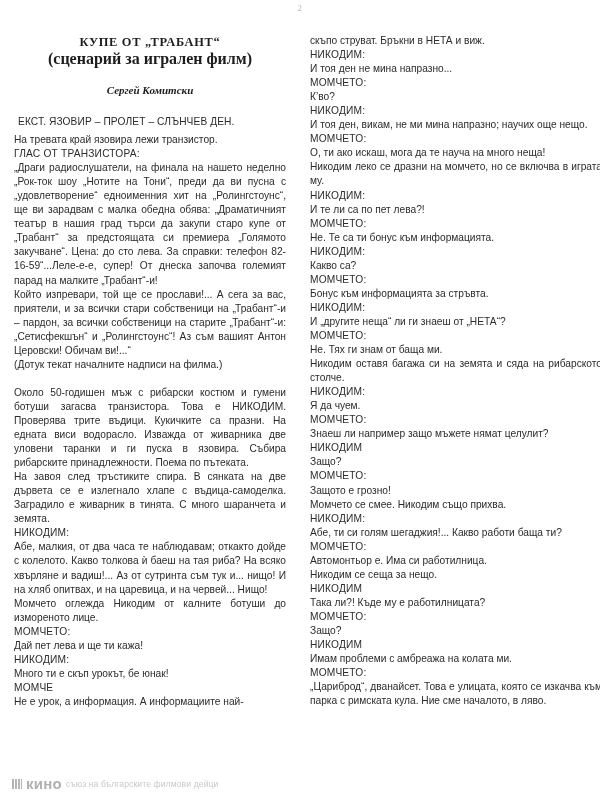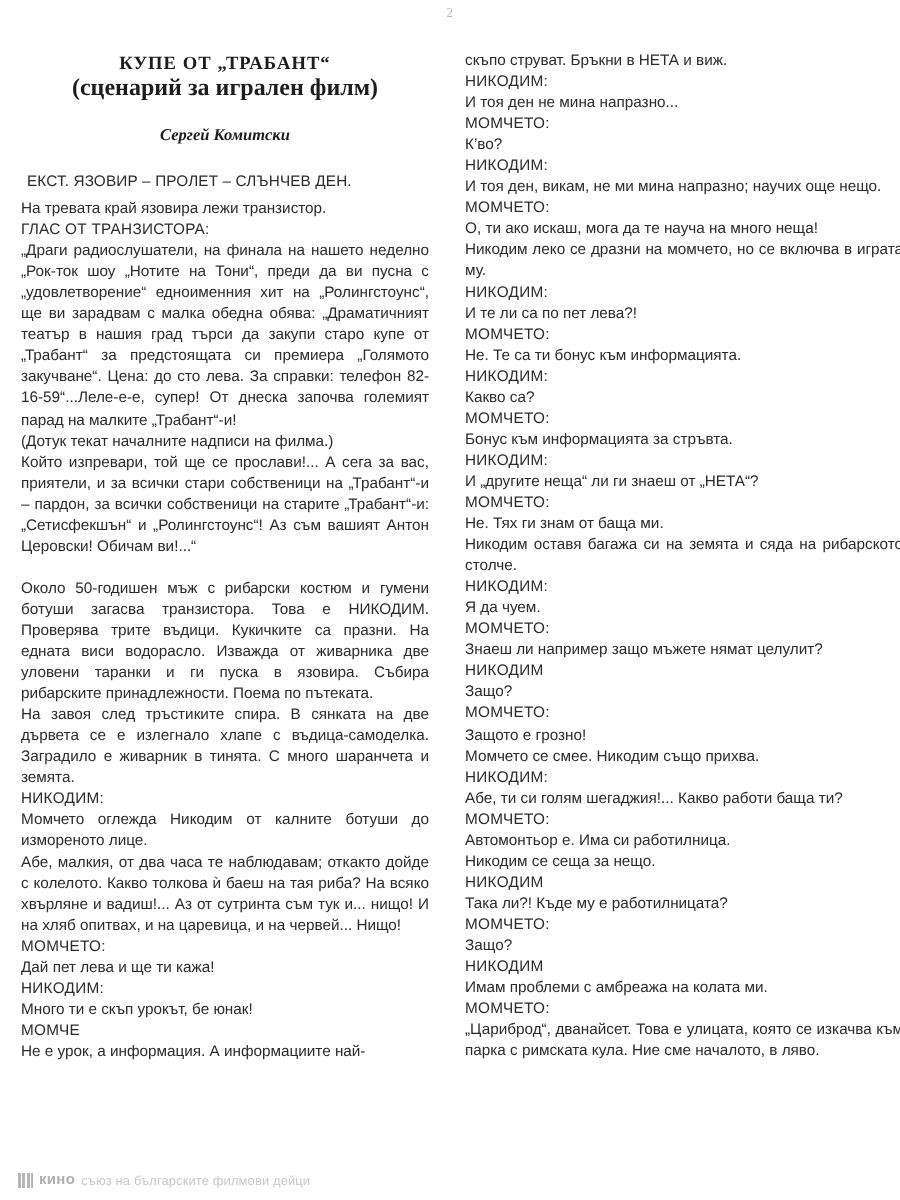--- a/index.html
+++ b/index.html
@@ -138,21 +138,21 @@
     height: 10px;
     background:
       linear-gradient(to right,
         #7a7a7a 0 2px, transparent 2px 3px,
         #7a7a7a 3px 5px, transparent 5px 6px,
         #7a7a7a 6px 8px, transparent 8px 9px,
         #7a7a7a 9px 10px);
     flex: 0 0 auto;
   }
   .footer-name {
-    font-size: 10px;
+    font-size: 15px;
     font-weight: bold;
     color: #6f6f6f;
     letter-spacing: 0.2px;
   }
   .footer-tag {
     font-size: 8.6px;
     color: #9a9a9a;
     letter-spacing: 0.1px;
   }
 </style>
@@ -170,28 +170,28 @@
       <div class="title-block">
         <div class="doc-title">КУПЕ ОТ „ТРАБАНТ“</div>
         <div class="doc-subtitle">(сценарий за игрален филм)</div>
         <div class="doc-author">Сергей Комитски</div>
       </div>
 
       <div class="scene-heading">ЕКСТ. ЯЗОВИР – ПРОЛЕТ – СЛЪНЧЕВ ДЕН.</div>
       <div class="line flush">На тревата край язовира  лежи транзистор.</div>
       <div class="speaker">ГЛАС ОТ ТРАНЗИСТОРА:</div>
       <div class="line">„Драги радиослушатели, на финала на нашето неделно „Рок-ток шоу „Нотите на Тони“, преди да ви пусна с „удовлетворение“ едноименния хит на „Ролингстоунс“, ще ви зарадвам с малка обедна обява: „Драматичният театър в нашия град търси да закупи старо купе от „Трабант“ за предстоящата си премиера „Голямото закучване“. Цена: до сто лева. За справки: телефон 82-16-59“...Леле-е-е, супер! От днеска започва големият парад на малките „Трабант“-и!</div>
+      <div class="line">Който изпревари, той ще се прослави!... А сега за вас, приятели, и за всички стари собственици на „Трабант“-и – пардон, за всички собственици на старите „Трабант“-и: „Сетисфекшън“ и „Ролингстоунс“! Аз съм вашият Антон Церовски! Обичам ви!...“</div>
       <div class="line flush">(Дотук текат началните надписи на филма.)</div>
-      <div class="line">Който изпревари, той ще се прослави!... А сега за вас, приятели, и за всички стари собственици на „Трабант“-и – пардон, за всички собственици на старите „Трабант“-и: „Сетисфекшън“ и „Ролингстоунс“! Аз съм вашият Антон Церовски! Обичам ви!...“</div>
       <div class="blank"></div>
       <div class="line">Около 50-годишен мъж с рибарски костюм и гумени ботуши загасва транзистора. Това е НИКОДИМ. Проверява трите въдици. Кукичките са празни. На едната виси водорасло. Изважда от живарника две уловени таранки и ги пуска в язовира. Събира рибарските принадлежности. Поема по пътеката.</div>
       <div class="line">На завоя след тръстиките спира. В сянката на две дървета се е излегнало хлапе с въдица-самоделка. Заградило е живарник в тинята. С много шаранчета и земята.</div>
       <div class="speaker">НИКОДИМ:</div>
+      <div class="line">Абе, малкия, от два часа те наблюдавам; откакто дойде с колелото. Какво толкова ѝ баеш на тая риба? На всяко хвърляне и вадиш!... Аз от сутринта съм тук и... нищо! И на хляб опитвах, и на царевица, и на червей... Нищо!</div>
       <div class="line">Момчето оглежда Никодим от калните ботуши до измореното лице.</div>
-      <div class="line">Абе, малкия, от два часа те наблюдавам; откакто дойде с колелото. Какво толкова ѝ баеш на тая риба? На всяко хвърляне и вадиш!... Аз от сутринта съм тук и... нищо! И на хляб опитвах, и на царевица, и на червей... Нищо!</div>
       <div class="speaker">МОМЧЕТО:</div>
       <div class="line flush">Дай пет лева и ще ти кажа!</div>
       <div class="speaker">НИКОДИМ:</div>
       <div class="line flush">Много ти е скъп урокът, бе юнак!</div>
       <div class="speaker">МОМЧЕ</div>
       <div class="line flush">Не е урок, а информация. А информациите най-</div>
     </div>
 
     <div class="col col-right clip-wrap">
       <div class="line flush">скъпо струват. Бръкни в НЕТА и виж.</div>

